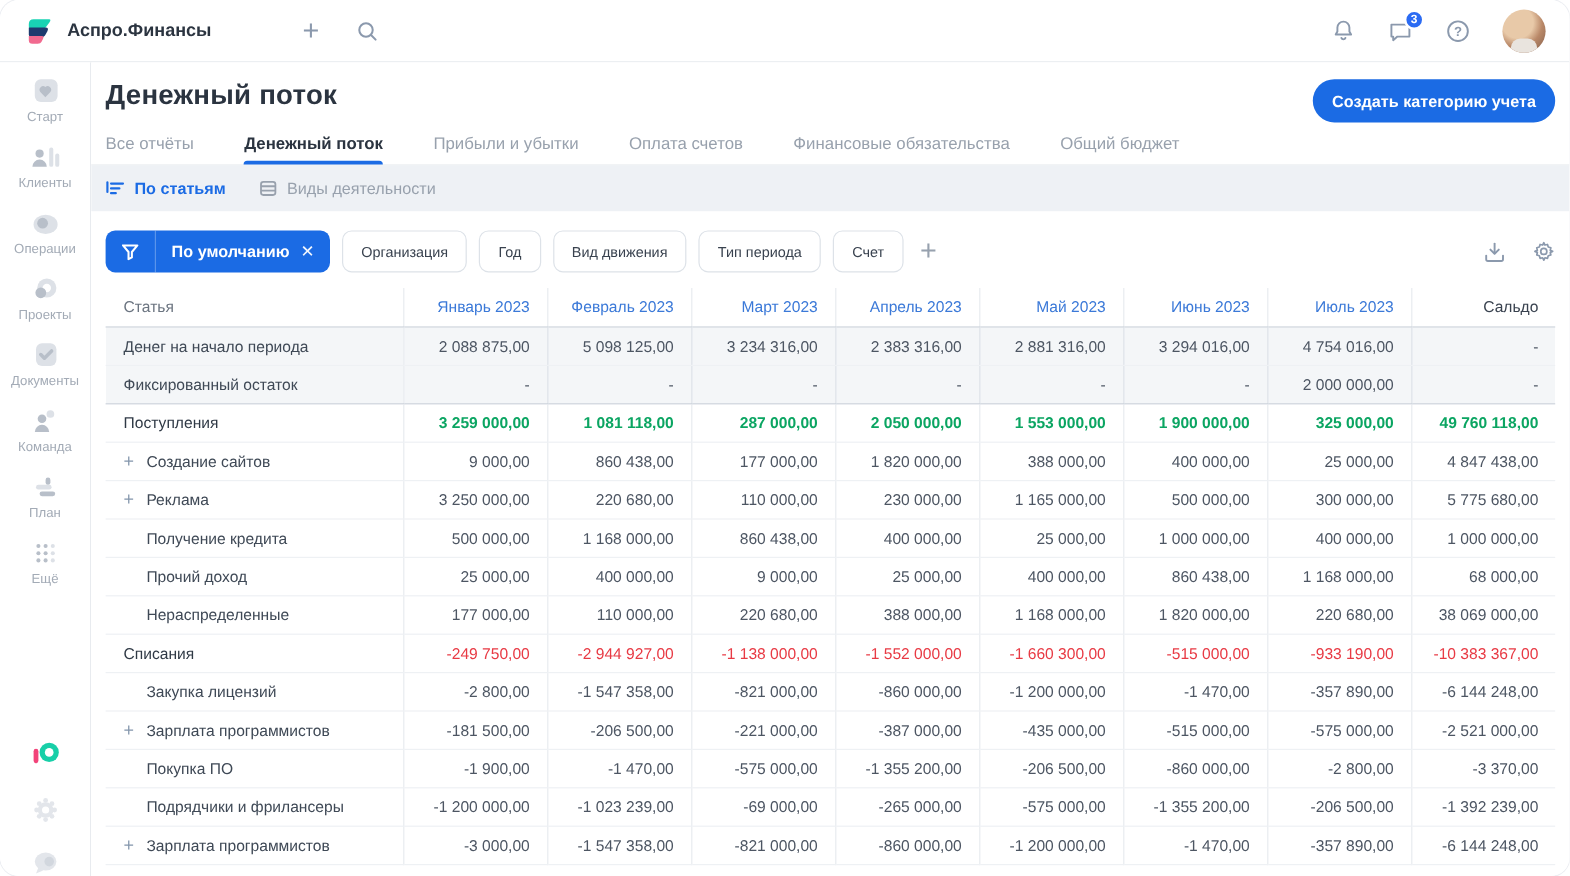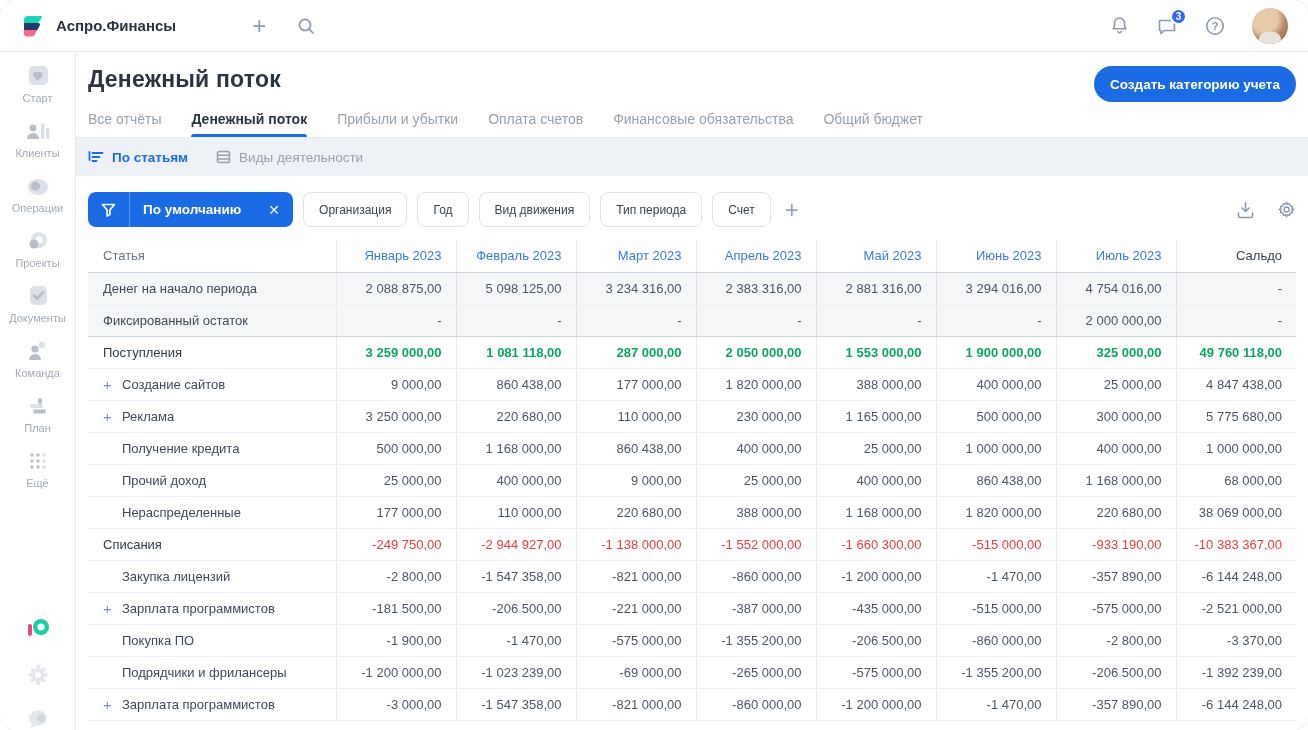--- a/index.html
+++ b/index.html
@@ -38,36 +38,36 @@
   .side-label{font-size:11px;color:#a3abb6}
   .side-bottom{margin-top:auto;display:flex;flex-direction:column;align-items:center;gap:22px}
 
   
   .main{flex:1;display:flex;flex-direction:column;overflow:hidden;background:#fff}
   .page-head{padding:14px 12px 0 12px}
   .title-row{display:flex;align-items:flex-start;justify-content:space-between}
   .page-title{font-size:23px;font-weight:700;color:var(--txt-dark);letter-spacing:.2px}
   .create-btn{background:var(--accent);color:#fff;border:none;border-radius:18px;height:36px;padding:0 16px;
               font-size:13.5px;font-weight:600;cursor:pointer;font-family:inherit}
-  .tabs{display:flex;gap:30px;margin-top:9px}
+  .tabs{display:flex;gap:42px;margin-top:9px}
   .tab{font-size:14px;color:var(--txt-gray);padding-bottom:10px;cursor:pointer;position:relative;white-space:nowrap}
   .tab.active{color:var(--txt-dark);font-weight:600}
   .tab.active::after{content:"";position:absolute;left:0;right:0;bottom:0;height:3px;border-radius:3px 3px 0 0;background:var(--accent)}
   .tabs-line{height:1px;background:var(--line);margin:0 -12px}
 
   .subbar{height:38px;background:var(--subbar);display:flex;align-items:center;gap:28px;padding:0 12px}
   .subtab{display:flex;align-items:center;gap:8px;font-size:13.5px;cursor:pointer;color:var(--txt-gray)}
   .subtab.active{color:var(--accent);font-weight:600}
 
   .content{padding:0 12px;flex:1;overflow:hidden}
   
   .filter-row{display:flex;align-items:center;margin-top:16px;gap:10px}
   .filter-pill{display:flex;align-items:stretch;background:var(--accent);border-radius:8px;height:35px;color:#fff;overflow:hidden;cursor:pointer}
   .fp-funnel{display:flex;align-items:center;padding:0 13px;border-right:1px solid rgba(255,255,255,.28)}
-  .fp-label{display:flex;align-items:center;gap:27px;padding:0 13px;font-size:13.5px;font-weight:600}
+  .fp-label{display:flex;align-items:center;gap:9px;padding:0 13px;font-size:13.5px;font-weight:600}
   .fp-x{font-size:14px;font-weight:400;opacity:.95;cursor:pointer}
   .filter-btn{height:35px;border:1px solid #dde2e8;background:#fff;border-radius:8px;padding:0 15px;font-size:12px;
               color:#39424f;cursor:pointer;font-family:inherit;white-space:nowrap}
   .filter-add{color:#97a1ae;font-size:24px;font-weight:300;line-height:1;margin-left:4px;cursor:pointer}
   .filter-spacer{flex:1}
   .tool-icon{cursor:pointer;display:flex;margin-left:12px}
 
   
   table{border-collapse:collapse;table-layout:fixed;width:1208px;margin-top:13px;font-size:13px}
   th,td{height:32px;padding:0 14px;border-bottom:1px solid #eef1f4;white-space:nowrap;overflow:hidden}

